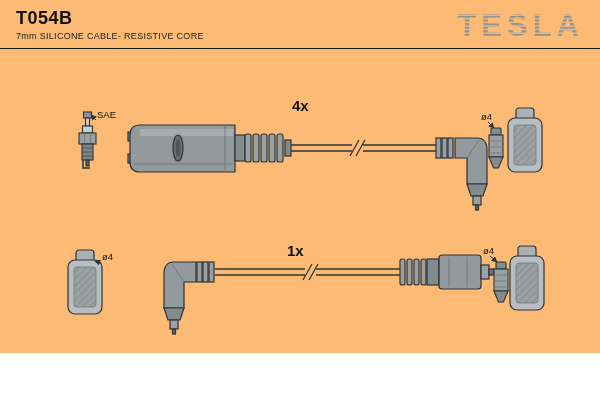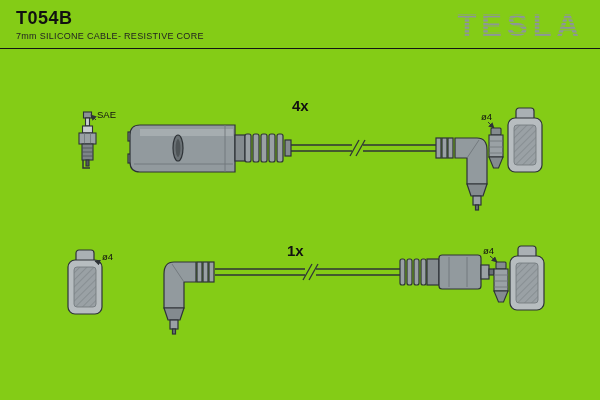--- a/index.html
+++ b/index.html
@@ -1,17 +1,17 @@
 <!DOCTYPE html>
 <html><head>
 <meta charset="utf-8">
 <style>
   html,body{margin:0;padding:0;background:#fff;}
   body{width:600px;height:400px;font-family:"Liberation Sans",sans-serif;color:#111;}
-  .page{position:relative;width:600px;height:400px;background:#84cc16;overflow:hidden;}
+  .page{position:relative;width:600px;height:353px;background:#fdba74;overflow:hidden;}
   .part-number{position:absolute;left:16px;top:8px;font-size:18px;font-weight:bold;letter-spacing:.5px;}
   .subtitle{position:absolute;left:16px;top:31px;font-size:9px;letter-spacing:.3px;color:#222;}
   .brand-svg{position:absolute;right:14px;top:5px;}
   .header-rule{position:absolute;left:0;top:48px;width:600px;border-top:1.7px solid #151515;}
   .diagram{position:absolute;left:0;top:50px;}
   svg text{font-family:"Liberation Sans",sans-serif;}
   .qty{font-size:15px;font-weight:bold;fill:#111;}
   .small-label{font-size:9.5px;fill:#111;}
 </style>
 </head>

